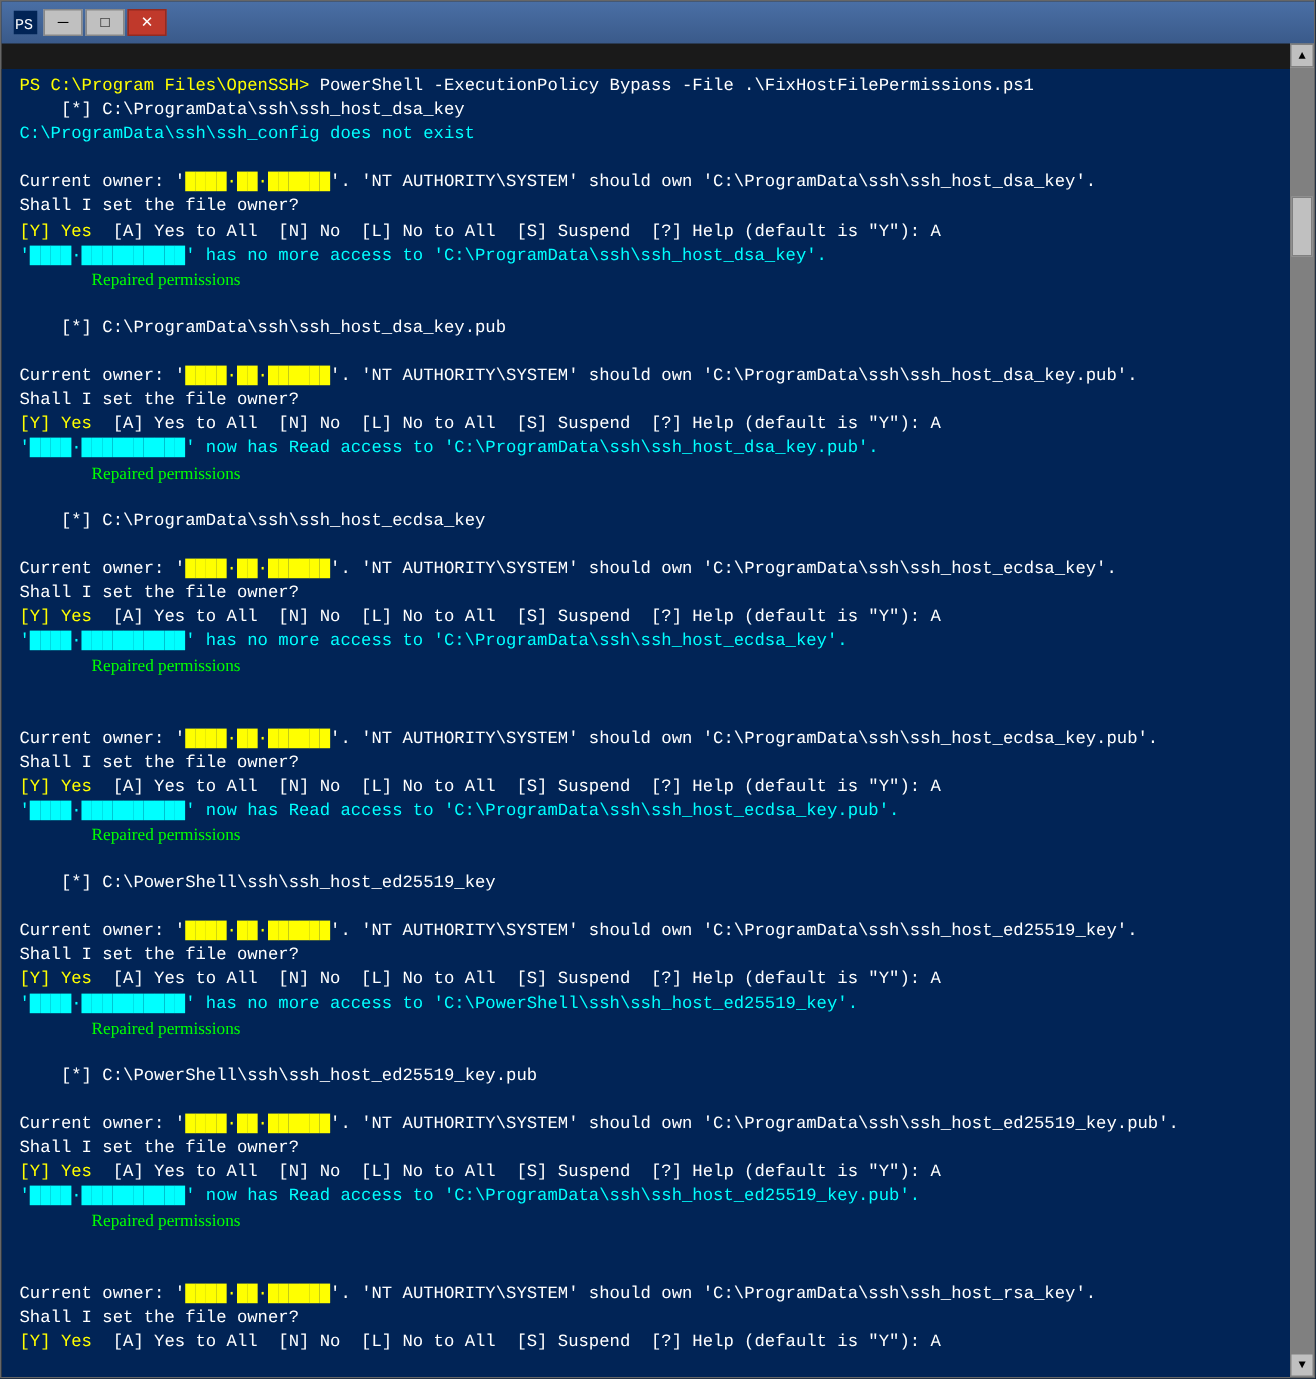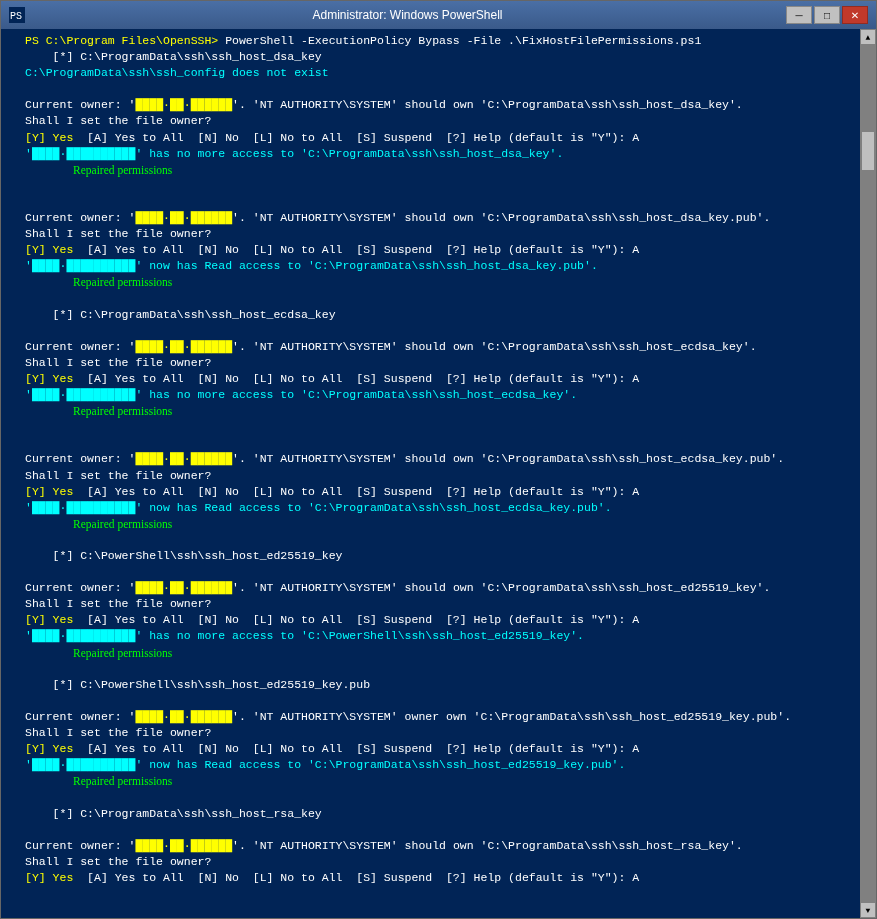--- a/index.html
+++ b/index.html
@@ -62,25 +62,26 @@
     .title-btn.minimize { background: #c0c0c0; }
     .content-area {
       display: flex;
       flex: 1;
       overflow: hidden;
     }
     .terminal {
       flex: 1;
       background: #012456;
       color: #c0c0c0;
-      padding: 4px 24px;
+      padding: 4px 12px;
       overflow-y: auto;
       overflow-x: hidden;
       line-height: 1.4;
       font-size: 11.5px;
+      margin-top: 17px;
     }
     .scrollbar {
       width: 16px;
       background: #c0c0c0;
       display: flex;
       flex-direction: column;
       align-items: center;
       flex-shrink: 0;
     }
     .scroll-arrow {
@@ -120,21 +121,20 @@
 <body>
 
 <div class="window">
   <div class="title-bar">
     <div class="title-bar-icon">
       <svg width="16" height="16" viewBox="0 0 16 16">
         <rect width="16" height="16" fill="#012456"></rect>
         <text x="1" y="12" font-size="10" fill="white" font-family="Courier New">PS</text>
       </svg>
     </div>
-    <span class="title-bar-text">Administrator: Windows PowerShell</span>
     <div class="title-bar-controls">
       <div class="title-btn minimize">─</div>
       <div class="title-btn maximize">□</div>
       <div class="title-btn close">✕</div>
     </div>
   </div>
   <div class="content-area">
     <div class="terminal">
 
       <span class="line"><span class="yellow">PS C:\Program Files\OpenSSH&gt;</span><span class="white"> PowerShell -ExecutionPolicy Bypass -File .\FixHostFilePermissions.ps1</span></span>
@@ -142,20 +142,21 @@
       <span class="line"><span class="white">    [*] C:\ProgramData\ssh\ssh_host_dsa_key</span></span>
       <span class="line"><span class="cyan">C:\ProgramData\ssh\ssh_config does not exist</span></span>
       <span class="line">&nbsp;</span>
       <span class="line"><span class="white">Current owner: '</span><span class="yellow">████·██·██████</span><span class="white">'. 'NT AUTHORITY\SYSTEM' should own 'C:\ProgramData\ssh\ssh_host_dsa_key'.</span></span>
       <span class="line"><span class="white">Shall I set the file owner?</span></span>
       <span class="line"><span class="yellow">[Y] Yes</span><span class="white">  [A] Yes to All  [N] No  [L] No to All  [S] Suspend  [?] Help (default is "Y"): A</span></span>
       <span class="line"><span class="cyan">'████·██████████' has no more access to 'C:\ProgramData\ssh\ssh_host_dsa_key'.</span></span>
       <span class="line repaired">Repaired permissions</span>
       <span class="line">&nbsp;</span>
 
+      <span class="line"><span class="white">    [*] C:\ProgramData\ssh\ssh_host_dsa_key.pub</span></span>
       <span class="line">&nbsp;</span>
       <span class="line"><span class="white">Current owner: '</span><span class="yellow">████·██·██████</span><span class="white">'. 'NT AUTHORITY\SYSTEM' should own 'C:\ProgramData\ssh\ssh_host_dsa_key.pub'.</span></span>
       <span class="line"><span class="white">Shall I set the file owner?</span></span>
       <span class="line"><span class="yellow">[Y] Yes</span><span class="white">  [A] Yes to All  [N] No  [L] No to All  [S] Suspend  [?] Help (default is "Y"): A</span></span>
       <span class="line"><span class="cyan">'████·██████████' now has Read access to 'C:\ProgramData\ssh\ssh_host_dsa_key.pub'.</span></span>
       <span class="line repaired">Repaired permissions</span>
       <span class="line">&nbsp;</span>
 
       <span class="line"><span class="white">    [*] C:\ProgramData\ssh\ssh_host_ecdsa_key</span></span>
       <span class="line">&nbsp;</span>
@@ -178,28 +179,27 @@
       <span class="line">&nbsp;</span>
       <span class="line"><span class="white">Current owner: '</span><span class="yellow">████·██·██████</span><span class="white">'. 'NT AUTHORITY\SYSTEM' should own 'C:\ProgramData\ssh\ssh_host_ed25519_key'.</span></span>
       <span class="line"><span class="white">Shall I set the file owner?</span></span>
       <span class="line"><span class="yellow">[Y] Yes</span><span class="white">  [A] Yes to All  [N] No  [L] No to All  [S] Suspend  [?] Help (default is "Y"): A</span></span>
       <span class="line"><span class="cyan">'████·██████████' has no more access to 'C:\PowerShell\ssh\ssh_host_ed25519_key'.</span></span>
       <span class="line repaired">Repaired permissions</span>
       <span class="line">&nbsp;</span>
 
       <span class="line"><span class="white">    [*] C:\PowerShell\ssh\ssh_host_ed25519_key.pub</span></span>
       <span class="line">&nbsp;</span>
-      <span class="line"><span class="white">Current owner: '</span><span class="yellow">████·██·██████</span><span class="white">'. 'NT AUTHORITY\SYSTEM' owner own 'C:\ProgramData\ssh\ssh_host_ed25519_key.pub'.</span></span>
+      <span class="line"><span class="white">Current owner: '</span><span class="yellow">████·██·██████</span><span class="white">'. 'NT AUTHORITY\SYSTEM' should own 'C:\ProgramData\ssh\ssh_host_ed25519_key.pub'.</span></span>
       <span class="line"><span class="white">Shall I set the file owner?</span></span>
       <span class="line"><span class="yellow">[Y] Yes</span><span class="white">  [A] Yes to All  [N] No  [L] No to All  [S] Suspend  [?] Help (default is "Y"): A</span></span>
       <span class="line"><span class="cyan">'████·██████████' now has Read access to 'C:\ProgramData\ssh\ssh_host_ed25519_key.pub'.</span></span>
       <span class="line repaired">Repaired permissions</span>
       <span class="line">&nbsp;</span>
 
-      <span class="line"><span class="white">    [*] C:\ProgramData\ssh\ssh_host_rsa_key</span></span>
       <span class="line">&nbsp;</span>
       <span class="line"><span class="white">Current owner: '</span><span class="yellow">████·██·██████</span><span class="white">'. 'NT AUTHORITY\SYSTEM' should own 'C:\ProgramData\ssh\ssh_host_rsa_key'.</span></span>
       <span class="line"><span class="white">Shall I set the file owner?</span></span>
       <span class="line"><span class="yellow">[Y] Yes</span><span class="white">  [A] Yes to All  [N] No  [L] No to All  [S] Suspend  [?] Help (default is "Y"): A</span></span>
 
     </div>
     <div class="scrollbar">
       <div class="scroll-arrow">▲</div>
       <div class="scroll-track">
         <div class="scroll-thumb"></div>

